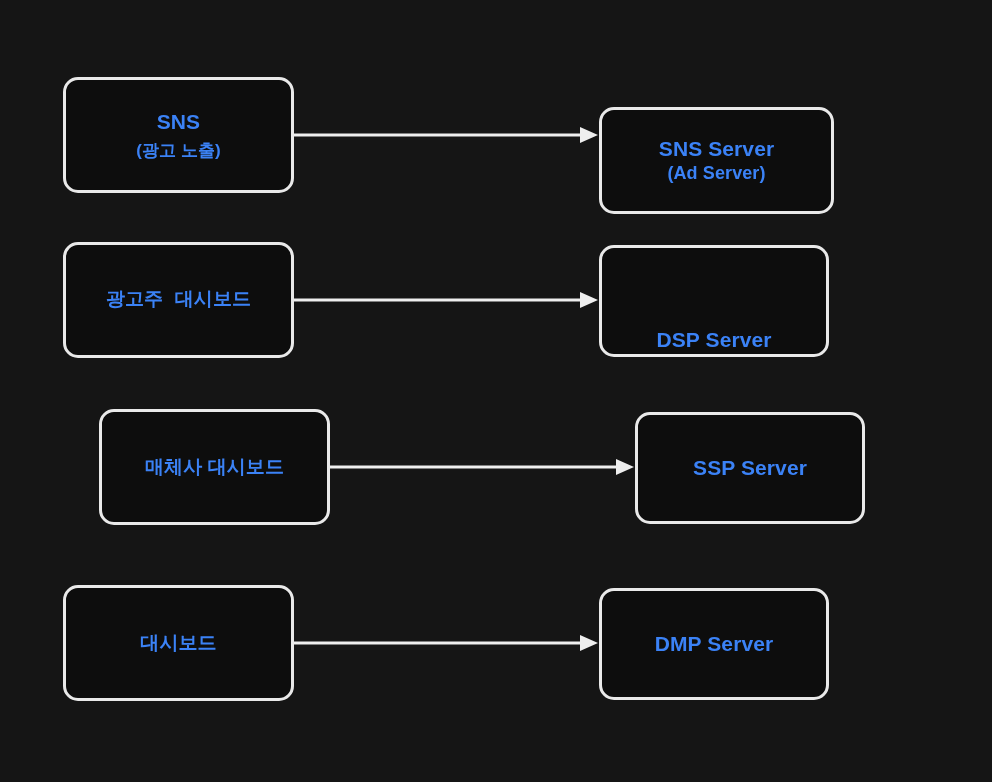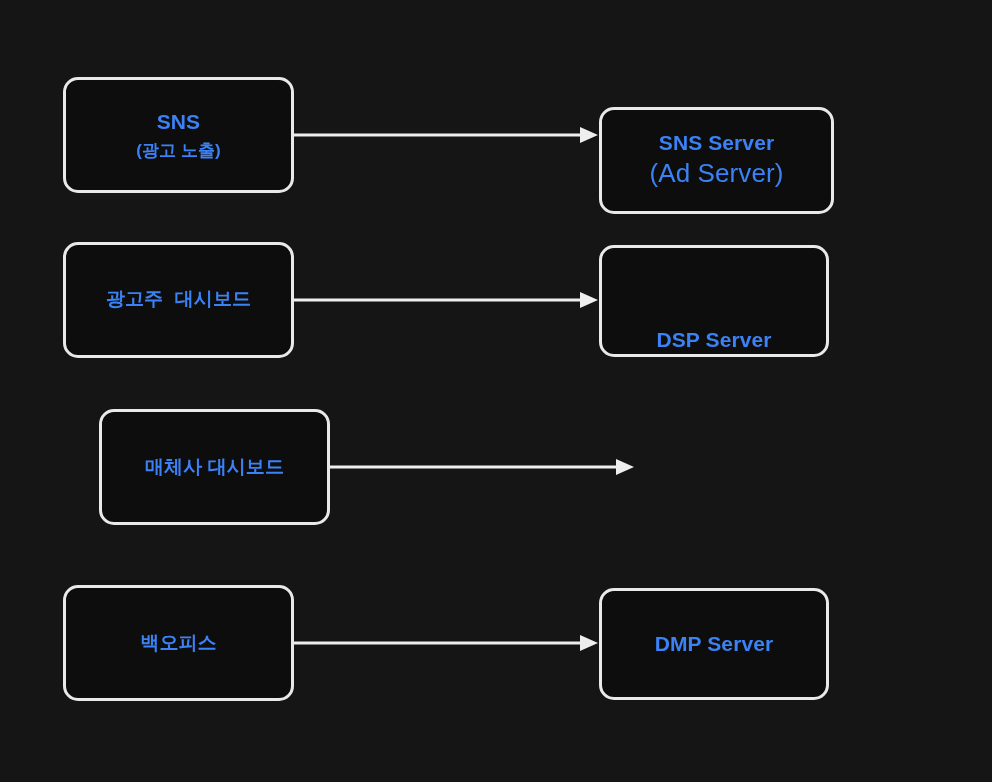--- a/index.html
+++ b/index.html
@@ -44,22 +44,22 @@
   }
   .node .line2 {
     display: block;
   }
   
   .node.latin {
     font-size: 21px;
     font-weight: 700;
   }
   .node.latin .line2 {
-    font-size: 26px;
-    font-weight: 400;
+    font-size: 18px;
+    font-weight: 700;
   }
   
   .node.mixed .line1 {
     font-size: 21px;
     font-weight: 700;
   }
   .node.mixed .line2 {
     font-size: 17px;
     font-weight: 700;
     margin-top: 4px;
@@ -123,25 +123,28 @@
       <span class="line1">매체사 대시보드</span>
     </div>
 
     <div class="edge" style="left:294px; top:50px; width:306px; height:16px;">
       <svg width="306" height="16" viewBox="0 0 306 16" aria-hidden="true">
         <line x1="0" y1="8" x2="290" y2="8" stroke="#eeeeee" stroke-width="3"></line>
         <polygon points="286,0 304,8 286,16" fill="#eeeeee"></polygon>
       </svg>
     </div>
 
+    <div class="node latin" style="left:599px; top:3px; width:230px; height:112px;">
+      <span class="line1">SSP Server</span>
+    </div>
   </div>
 
   <div class="row" style="top:585px; height:116px;">
     <div class="node hangul" style="left:63px; top:0px; width:231px; height:116px;">
-      <span class="line1">백오피스</span>
+      <span class="line1">대시보드</span>
     </div>
 
     <div class="edge" style="left:294px; top:50px; width:306px; height:16px;">
       <svg width="306" height="16" viewBox="0 0 306 16" aria-hidden="true">
         <line x1="0" y1="8" x2="290" y2="8" stroke="#eeeeee" stroke-width="3"></line>
         <polygon points="286,0 304,8 286,16" fill="#eeeeee"></polygon>
       </svg>
     </div>
 
     <div class="node latin" style="left:599px; top:3px; width:230px; height:112px;">

